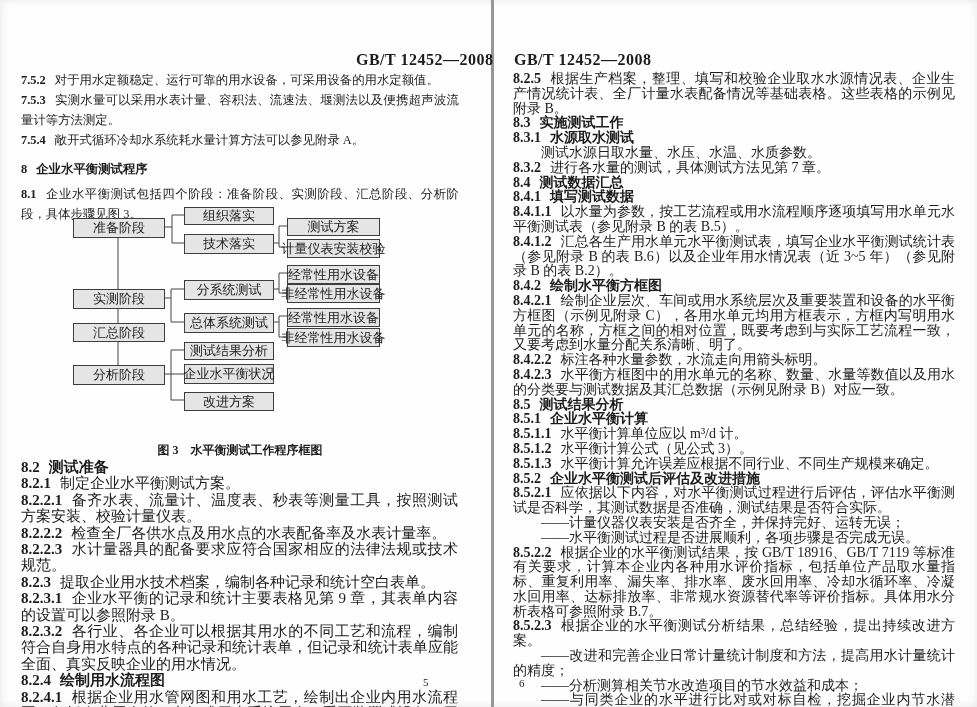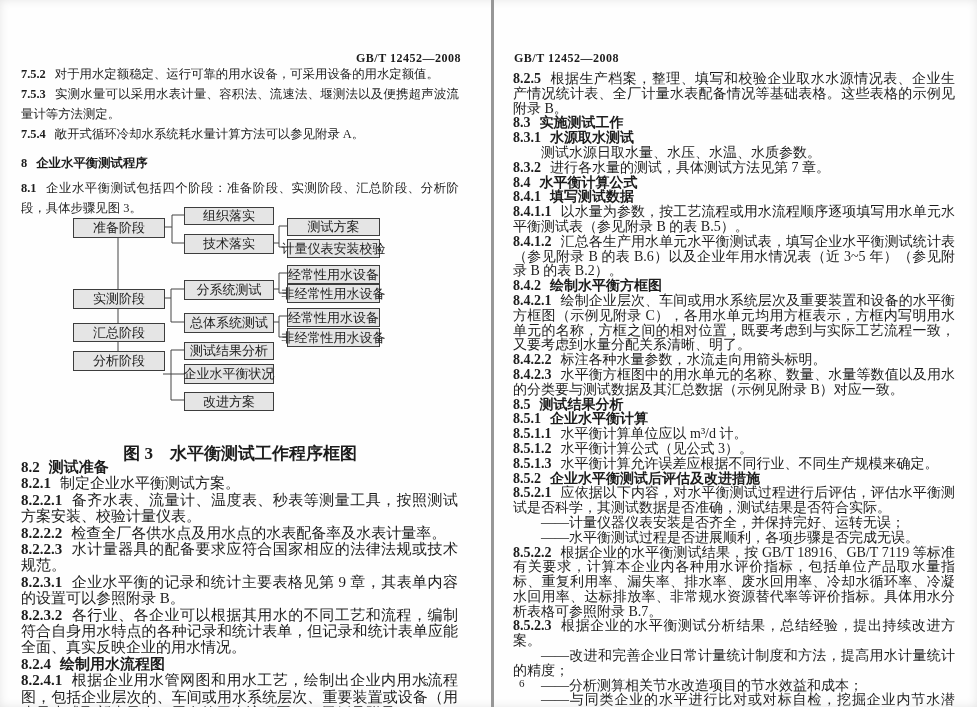--- a/index.html
+++ b/index.html
@@ -2,53 +2,53 @@
 <html><head>
 <meta charset="utf-8">
 <style>
   html,body{margin:0;padding:0;background:#d9d9d9;}
   .scan{
     position:relative;width:977px;height:707px;background:#fefefe;
     font-family:"Liberation Serif","DejaVu Serif",serif;color:#1c1c1c;
     overflow:hidden;box-shadow:inset 0 0 10px rgba(0,0,0,0.10);
   }
   .gutter{position:absolute;top:0;bottom:0;width:3px;background:#979797;}
-  .doc-code{position:absolute;font-weight:bold;font-size:12px;letter-spacing:.5px;white-space:nowrap;}
+  .doc-code{position:absolute;font-weight:bold;font-size:16px;letter-spacing:.5px;white-space:nowrap;}
   .block{position:absolute;}
   .para{margin:0;text-align:justify;}
   .num{font-weight:bold;margin-right:9px;}
   .para.h1{font-weight:bold;}
   .para.h2{font-weight:bold;}
   .para.indent,.para.dash{text-indent:2em;}
   .top-block .para{font-size:12.4px;line-height:20px;}
   .top-block .para.h1{margin:9px 0 5px;}
   .bottom-block .para{font-size:15px;line-height:16.4px;}
   .right-block .para{font-size:14px;line-height:14.8px;}
   .right-block .para.h1{margin-top:3px;}
   .fig-lines{position:absolute;left:0;top:0;pointer-events:none;}
   .fnode{
     position:absolute;background:#e5e5e5;border:1px solid #3d3d3d;
     display:flex;align-items:center;justify-content:center;
     font-size:13px;white-space:nowrap;z-index:2;
   }
   .fig-caption{position:absolute;left:20px;top:442px;width:440px;text-align:center;
-    font-weight:bold;font-size:17px;}
+    font-weight:bold;font-size:12px;}
   .page-num{position:absolute;font-size:11px;}
 </style>
 </head>
 <body>
 
 <div class="scan">
 
   <div class="gutter" style="left:491px;"></div>
 
   <div>
     <div class="doc-code" style="top:51px;left:356px;">GB/T 12452—2008</div>
 
-    <div class="block top-block" style="left:21px;top:64px;width:438px;">
+    <div class="block top-block" style="left:21px;top:70px;width:438px;">
         <p class="para clause"><span class="num">7.5.2</span><span class="txt">对于用水定额稳定、运行可靠的用水设备，可采用设备的用水定额值。</span></p>
         <p class="para clause"><span class="num">7.5.3</span><span class="txt">实测水量可以采用水表计量、容积法、流速法、堰测法以及便携超声波流量计等方法测定。</span></p>
         <p class="para clause"><span class="num">7.5.4</span><span class="txt">敞开式循环冷却水系统耗水量计算方法可以参见附录 A。</span></p>
         <p class="para h1"><span class="num">8</span><span class="txt">企业水平衡测试程序</span></p>
         <p class="para clause"><span class="num">8.1</span><span class="txt">企业水平衡测试包括四个阶段：准备阶段、实测阶段、汇总阶段、分析阶段，具体步骤见图 3。</span></p>
       </div>
 
     <svg class="fig-lines" width="500" height="430" viewBox="0 0 500 430">
       <g stroke="#444" stroke-width="1" fill="none">
         <line x1="118" y1="236" x2="118" y2="366"></line>
@@ -76,21 +76,21 @@
         <line x1="171" y1="350" x2="171" y2="400"></line>
         <line x1="171" y1="350" x2="184" y2="350"></line>
         <line x1="171" y1="374" x2="184" y2="374"></line>
         <line x1="171" y1="400" x2="184" y2="400"></line>
       </g>
     </svg>
 
     <div class="fnode" style="left:73px;top:218px;width:90px;height:18px">准备阶段</div>
     <div class="fnode" style="left:73px;top:289px;width:90px;height:18px">实测阶段</div>
     <div class="fnode" style="left:73px;top:323px;width:90px;height:17px">汇总阶段</div>
-    <div class="fnode" style="left:73px;top:351px;width:90px;height:18px">分析阶段</div>
+    <div class="fnode" style="left:73px;top:365px;width:90px;height:18px">分析阶段</div>
     <div class="fnode" style="left:184px;top:207px;width:88px;height:16px">组织落实</div>
     <div class="fnode" style="left:184px;top:234px;width:88px;height:18px">技术落实</div>
     <div class="fnode" style="left:184px;top:280px;width:88px;height:18px">分系统测试</div>
     <div class="fnode" style="left:184px;top:313px;width:88px;height:18px">总体系统测试</div>
     <div class="fnode" style="left:184px;top:342px;width:88px;height:16px">测试结果分析</div>
     <div class="fnode" style="left:184px;top:364px;width:88px;height:18px">企业水平衡状况</div>
     <div class="fnode" style="left:184px;top:392px;width:88px;height:17px">改进方案</div>
     <div class="fnode" style="left:287px;top:218px;width:91px;height:16px">测试方案</div>
     <div class="fnode" style="left:287px;top:239px;width:91px;height:17px">计量仪表安装校验</div>
     <div class="fnode" style="left:287px;top:265px;width:91px;height:17px">经常性用水设备</div>
@@ -99,39 +99,40 @@
     <div class="fnode" style="left:287px;top:328px;width:91px;height:17px">非经常性用水设备</div>
 
     <div class="fig-caption">图 3　水平衡测试工作程序框图</div>
 
     <div class="block bottom-block" style="left:21px;top:459px;width:437px;">
         <p class="para h2"><span class="num">8.2</span><span class="txt">测试准备</span></p>
         <p class="para clause"><span class="num">8.2.1</span><span class="txt">制定企业水平衡测试方案。</span></p>
         <p class="para clause"><span class="num">8.2.2.1</span><span class="txt">备齐水表、流量计、温度表、秒表等测量工具，按照测试方案安装、校验计量仪表。</span></p>
         <p class="para clause"><span class="num">8.2.2.2</span><span class="txt">检查全厂各供水点及用水点的水表配备率及水表计量率。</span></p>
         <p class="para clause"><span class="num">8.2.2.3</span><span class="txt">水计量器具的配备要求应符合国家相应的法律法规或技术规范。</span></p>
+        <p class="para clause"><span class="num">8.2.3</span><span class="txt">提取企业用水技术档案，编制各种记录和统计空白表单。</span></p>
         <p class="para clause"><span class="num">8.2.3.1</span><span class="txt">企业水平衡的记录和统计主要表格见第 9 章，其表单内容的设置可以参照附录 B。</span></p>
         <p class="para clause"><span class="num">8.2.3.2</span><span class="txt">各行业、各企业可以根据其用水的不同工艺和流程，编制符合自身用水特点的各种记录和统计表单，但记录和统计表单应能全面、真实反映企业的用水情况。</span></p>
         <p class="para h2"><span class="num">8.2.4</span><span class="txt">绘制用水流程图</span></p>
         <p class="para clause"><span class="num">8.2.4.1</span><span class="txt">根据企业用水管网图和用水工艺，绘制出企业内用水流程图，包括企业层次的、车间或用水系统层次、重要装置或设备（用水量大或取新水量大）层次的用水流程图。（示例见附录 C）</span></p>
       </div>
 
     <div class="page-num" style="left:423px;top:676px;">5</div>
   </div>
 
   <div>
     <div class="doc-code" style="top:51px;left:514px;">GB/T 12452—2008</div>
 
     <div class="block right-block" style="left:513px;top:72px;width:442px;">
         <p class="para clause"><span class="num">8.2.5</span><span class="txt">根据生产档案，整理、填写和校验企业取水水源情况表、企业生产情况统计表、全厂计量水表配备情况等基础表格。这些表格的示例见附录 B。</span></p>
         <p class="para h2"><span class="num">8.3</span><span class="txt">实施测试工作</span></p>
         <p class="para h2"><span class="num">8.3.1</span><span class="txt">水源取水测试</span></p>
         <p class="para indent"><span class="txt">测试水源日取水量、水压、水温、水质参数。</span></p>
         <p class="para clause"><span class="num">8.3.2</span><span class="txt">进行各水量的测试，具体测试方法见第 7 章。</span></p>
-        <p class="para h2"><span class="num">8.4</span><span class="txt">水平衡计算公式</span></p>
+        <p class="para h2"><span class="num">8.4</span><span class="txt">测试数据汇总</span></p>
         <p class="para h2"><span class="num">8.4.1</span><span class="txt">填写测试数据</span></p>
         <p class="para clause"><span class="num">8.4.1.1</span><span class="txt">以水量为参数，按工艺流程或用水流程顺序逐项填写用水单元水平衡测试表（参见附录 B 的表 B.5）。</span></p>
         <p class="para clause"><span class="num">8.4.1.2</span><span class="txt">汇总各生产用水单元水平衡测试表，填写企业水平衡测试统计表（参见附录 B 的表 B.6）以及企业年用水情况表（近 3~5 年）（参见附录 B 的表 B.2）。</span></p>
         <p class="para h2"><span class="num">8.4.2</span><span class="txt">绘制水平衡方框图</span></p>
         <p class="para clause"><span class="num">8.4.2.1</span><span class="txt">绘制企业层次、车间或用水系统层次及重要装置和设备的水平衡方框图（示例见附录 C），各用水单元均用方框表示，方框内写明用水单元的名称，方框之间的相对位置，既要考虑到与实际工艺流程一致，又要考虑到水量分配关系清晰、明了。</span></p>
         <p class="para clause"><span class="num">8.4.2.2</span><span class="txt">标注各种水量参数，水流走向用箭头标明。</span></p>
         <p class="para clause"><span class="num">8.4.2.3</span><span class="txt">水平衡方框图中的用水单元的名称、数量、水量等数值以及用水的分类要与测试数据及其汇总数据（示例见附录 B）对应一致。</span></p>
         <p class="para h2"><span class="num">8.5</span><span class="txt">测试结果分析</span></p>
         <p class="para h2"><span class="num">8.5.1</span><span class="txt">企业水平衡计算</span></p>
         <p class="para clause"><span class="num">8.5.1.1</span><span class="txt">水平衡计算单位应以 m³/d 计。</span></p>

